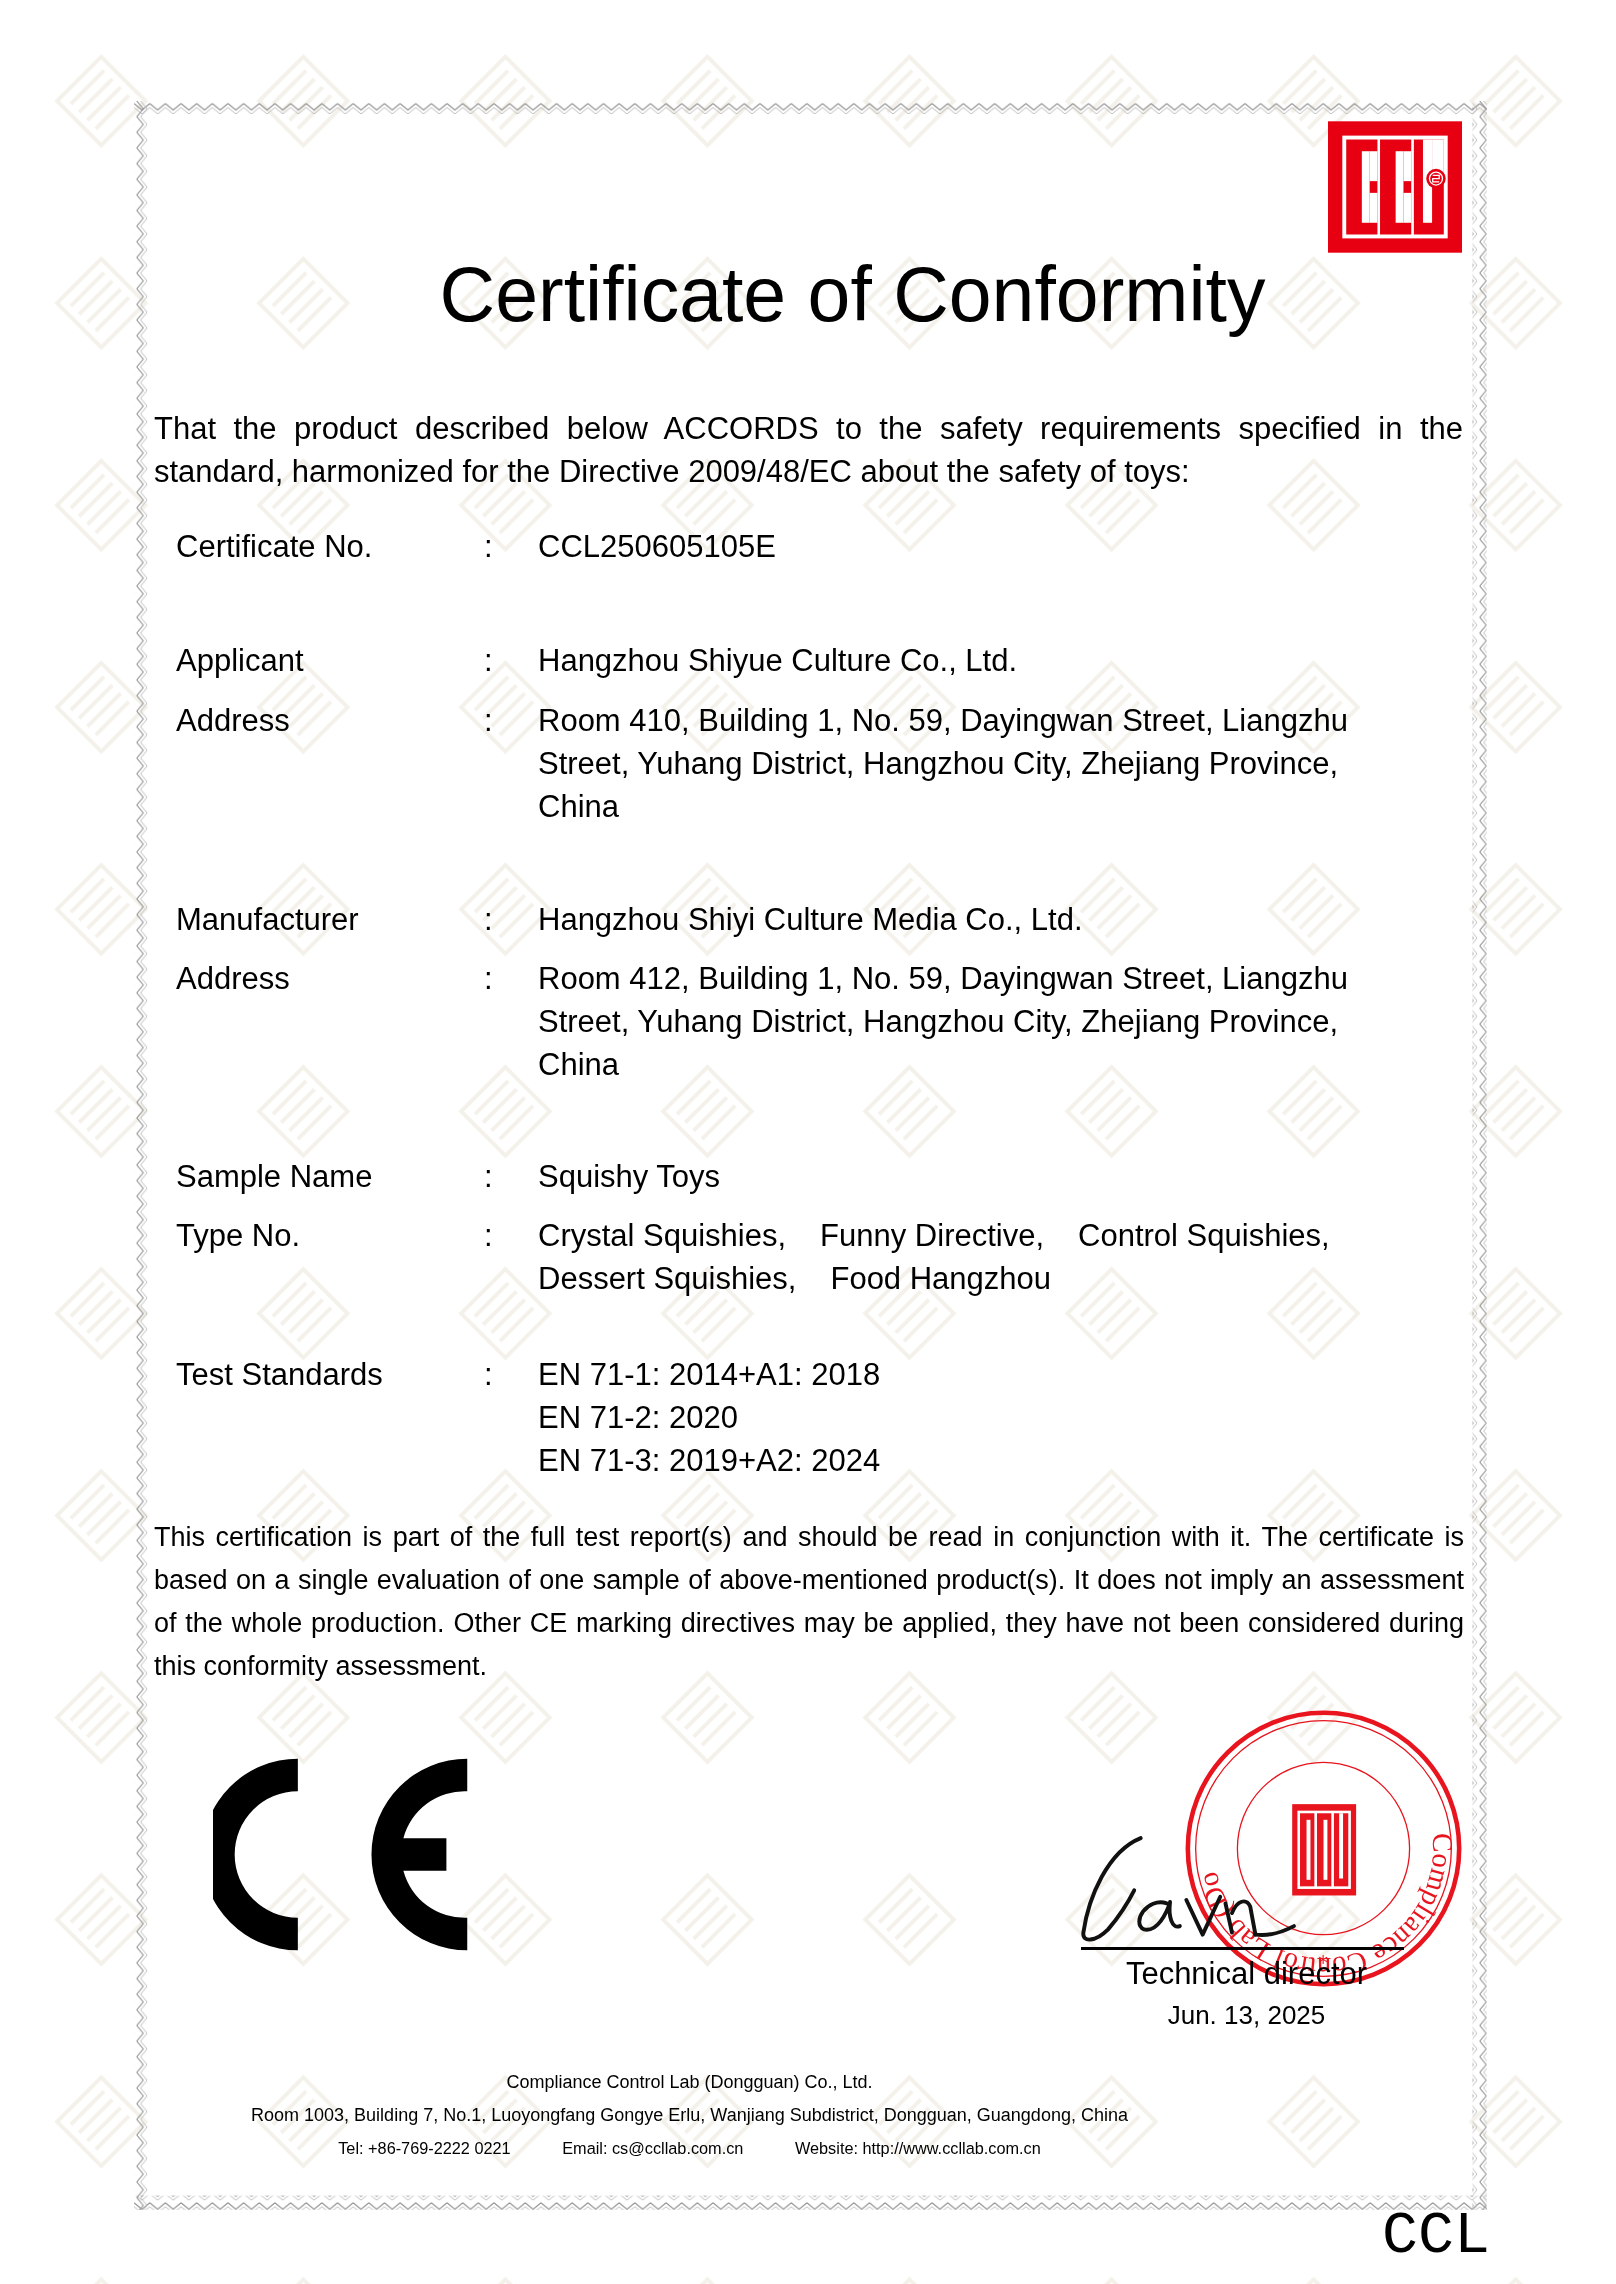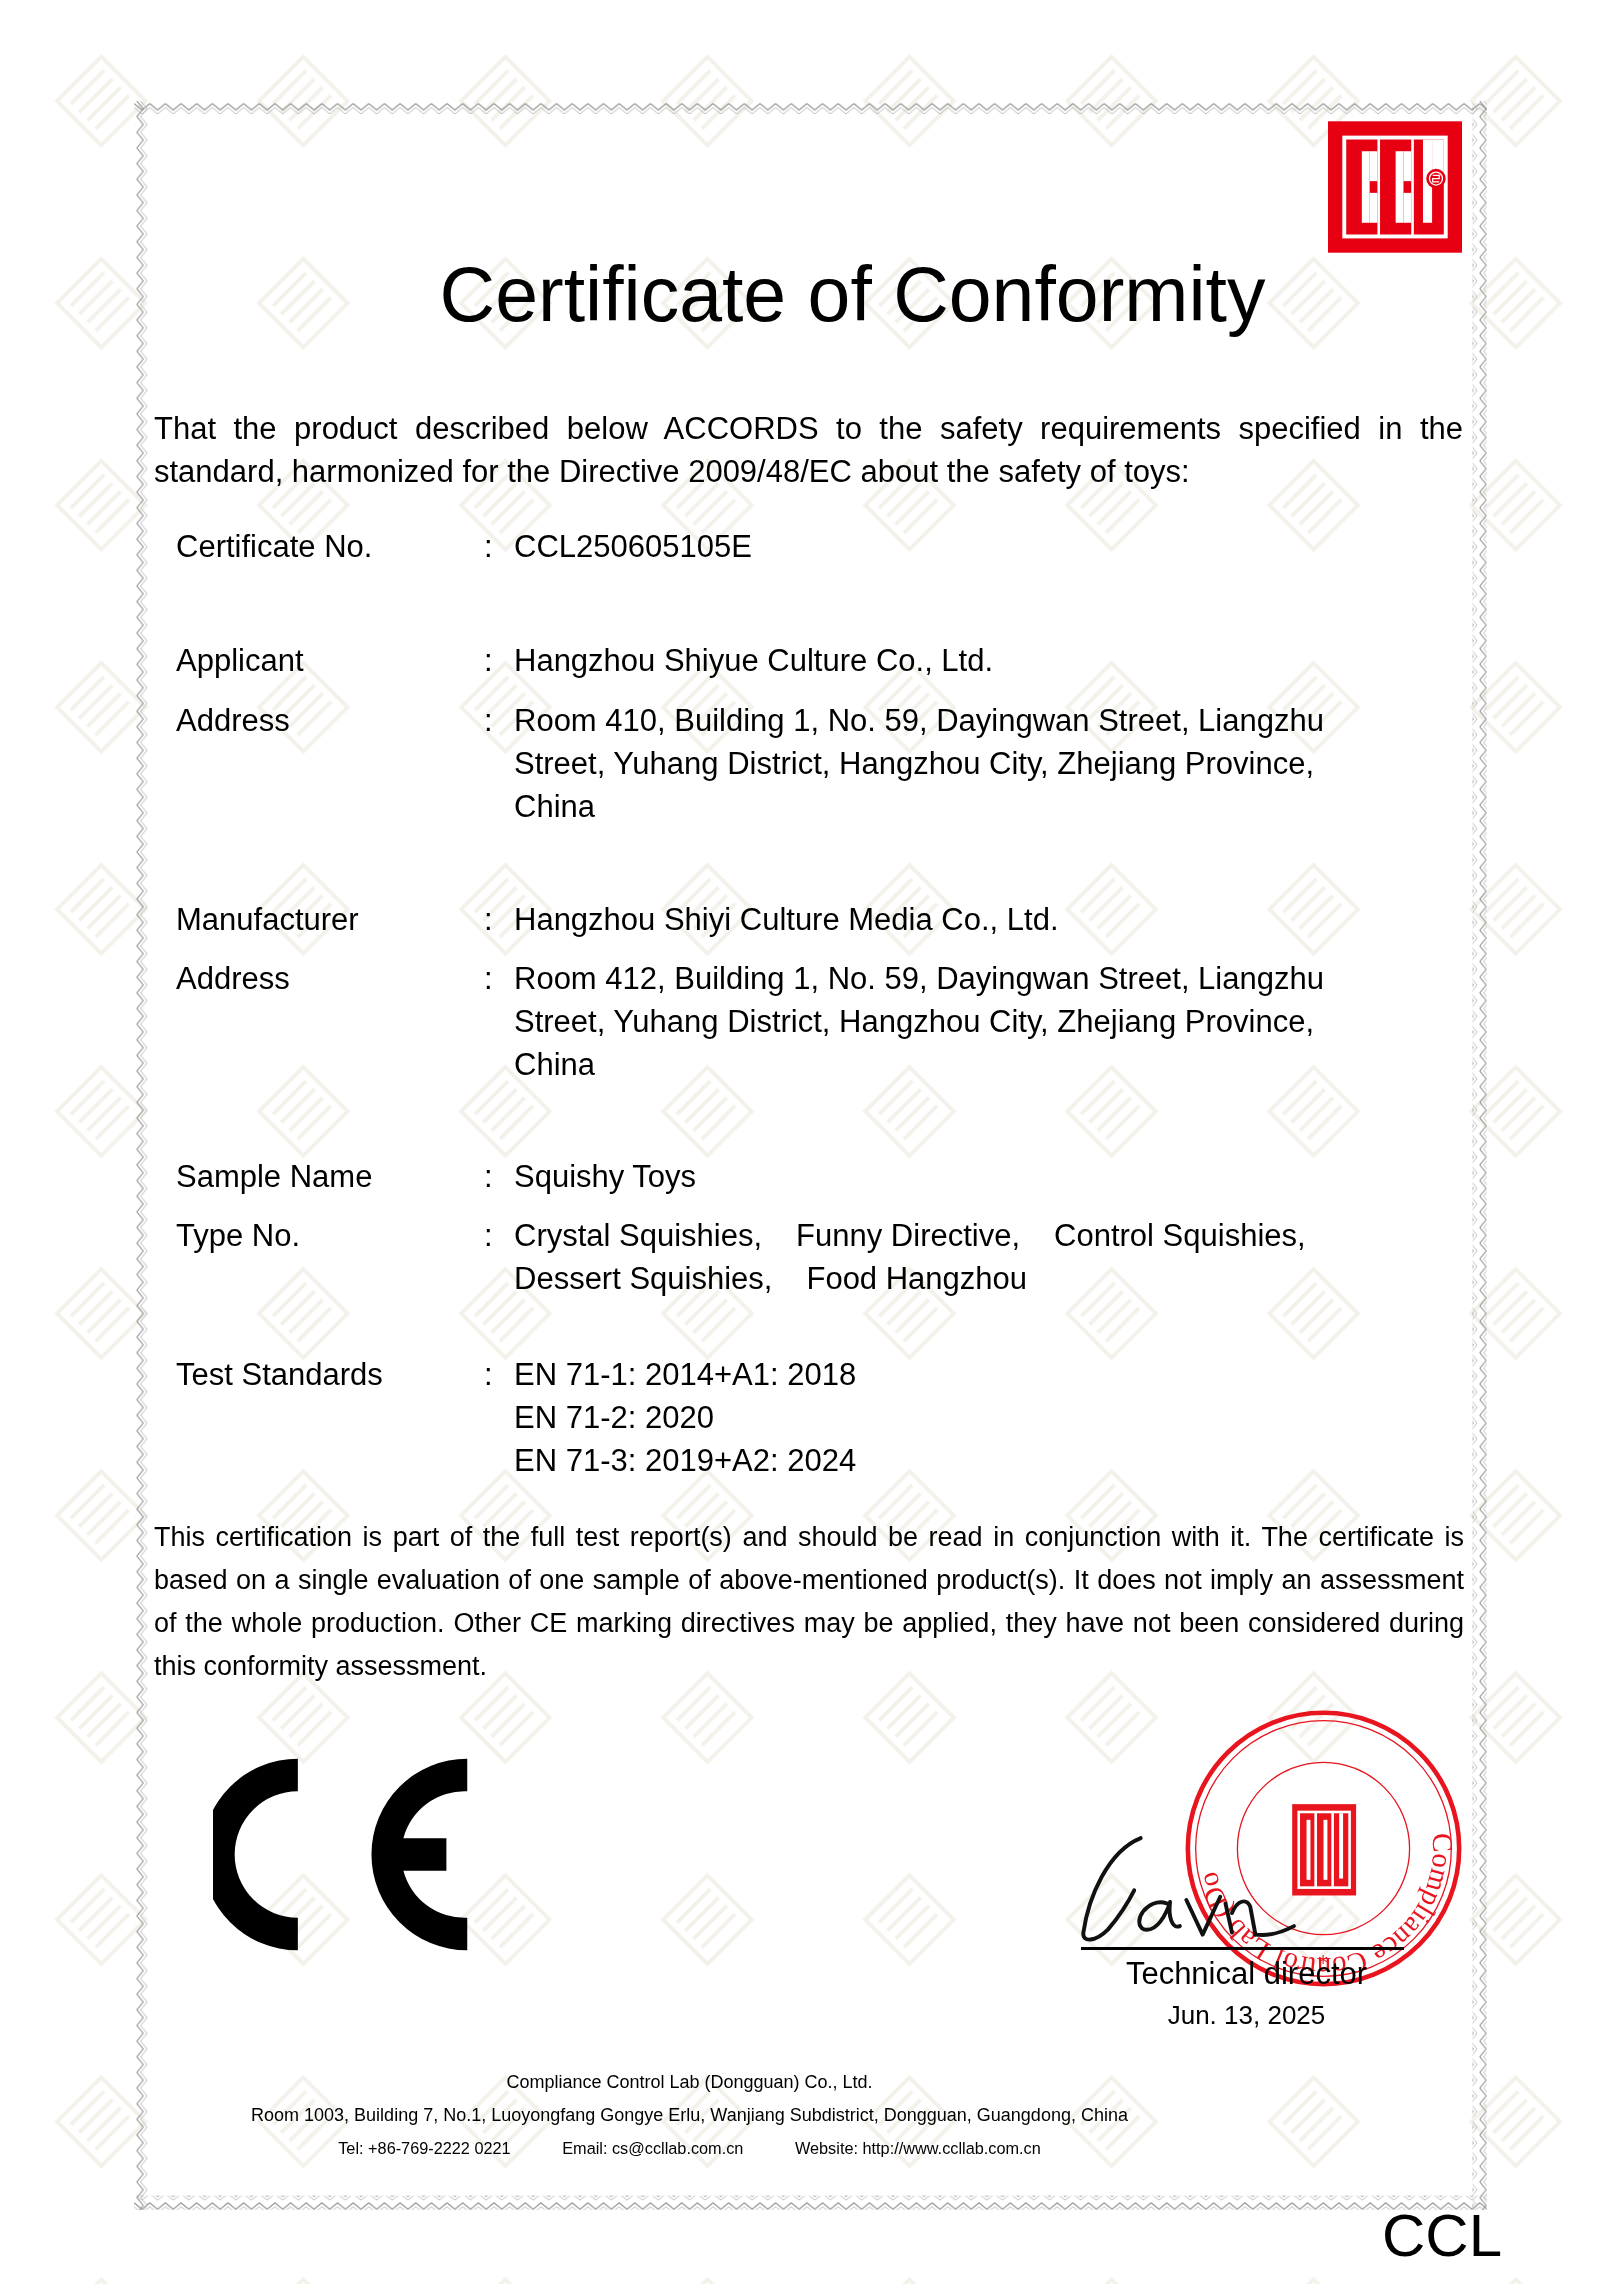--- a/index.html
+++ b/index.html
@@ -18,40 +18,40 @@
     position: absolute; left: 0; width: 1617px; top: 256px; text-align: center;
     font-size: 77px; letter-spacing: 0px; line-height: 1; margin-left: 44px;
   }
   .intro {
     position: absolute; left: 154px; width: 1309px; top: 407px;
     font-size: 31px; line-height: 43px; text-align: justify; text-align-last: left;
   }
   .field { position: absolute; font-size: 31px; line-height: 43px; }
   .field .lbl { position: absolute; left: 176px; white-space: nowrap; }
   .field .colon { position: absolute; left: 484px; }
-  .field .val { position: absolute; left: 514px; width: 886px; }
+  .field .val { position: absolute; left: 538px; width: 886px; }
   .field .val div { white-space: nowrap; }
   .types span { display: inline-block; margin-right: 34px; }
   .disclaimer {
     position: absolute; left: 154px; width: 1310px; top: 1516px;
     font-size: 27px; line-height: 43px; text-align: justify; text-align-last: left;
   }
   .ce { position: absolute; left: 213px; top: 1747px; width: 300px; height: 215px; }
   .stamp { position: absolute; left: 1180px; top: 1705px; width: 287px; height: 287px; }
   .signature { position: absolute; left: 1069px; top: 1825px; width: 339px; height: 124px; }
   .sig-line { position: absolute; left: 1081px; top: 1947px; width: 323px; height: 2.6px; background: #000; }
   .sig-title { position: absolute; left: 1085px; width: 323px; top: 1954px; text-align: center; font-size: 31px; line-height: 39px; }
   .sig-date { position: absolute; left: 1085px; width: 323px; top: 1996px; text-align: center; font-size: 26px; line-height: 39px; }
   .footer { position: absolute; left: 3px; width: 1373px; text-align: center; }
   .f1 { top: 2072px; font-size: 18px; }
   .f2 { top: 2105px; font-size: 18px; }
   .f3 { top: 2139px; font-size: 16.3px; }
   .f3 span { display: inline-block; margin: 0 23.5px; }
   .corner-mark {
-    position: absolute; left: 1382px; top: 2206px; font-family: Liberation Sans, sans-serif;
+    position: absolute; left: 1382px; top: 2206px; font-family: Liberation Mono, monospace;
     font-size: 60px; line-height: 1;
   }
 </style>
 </head>
 <body>
 
 <svg class="watermark" width="1617" height="2284" viewBox="0 0 2480 3504">
   <defs>
     <pattern id="wm" width="310" height="310" patternUnits="userSpaceOnUse">
       <g transform="translate(155,155) rotate(45)" fill="none" stroke="#f4f1ea" stroke-width="6">

